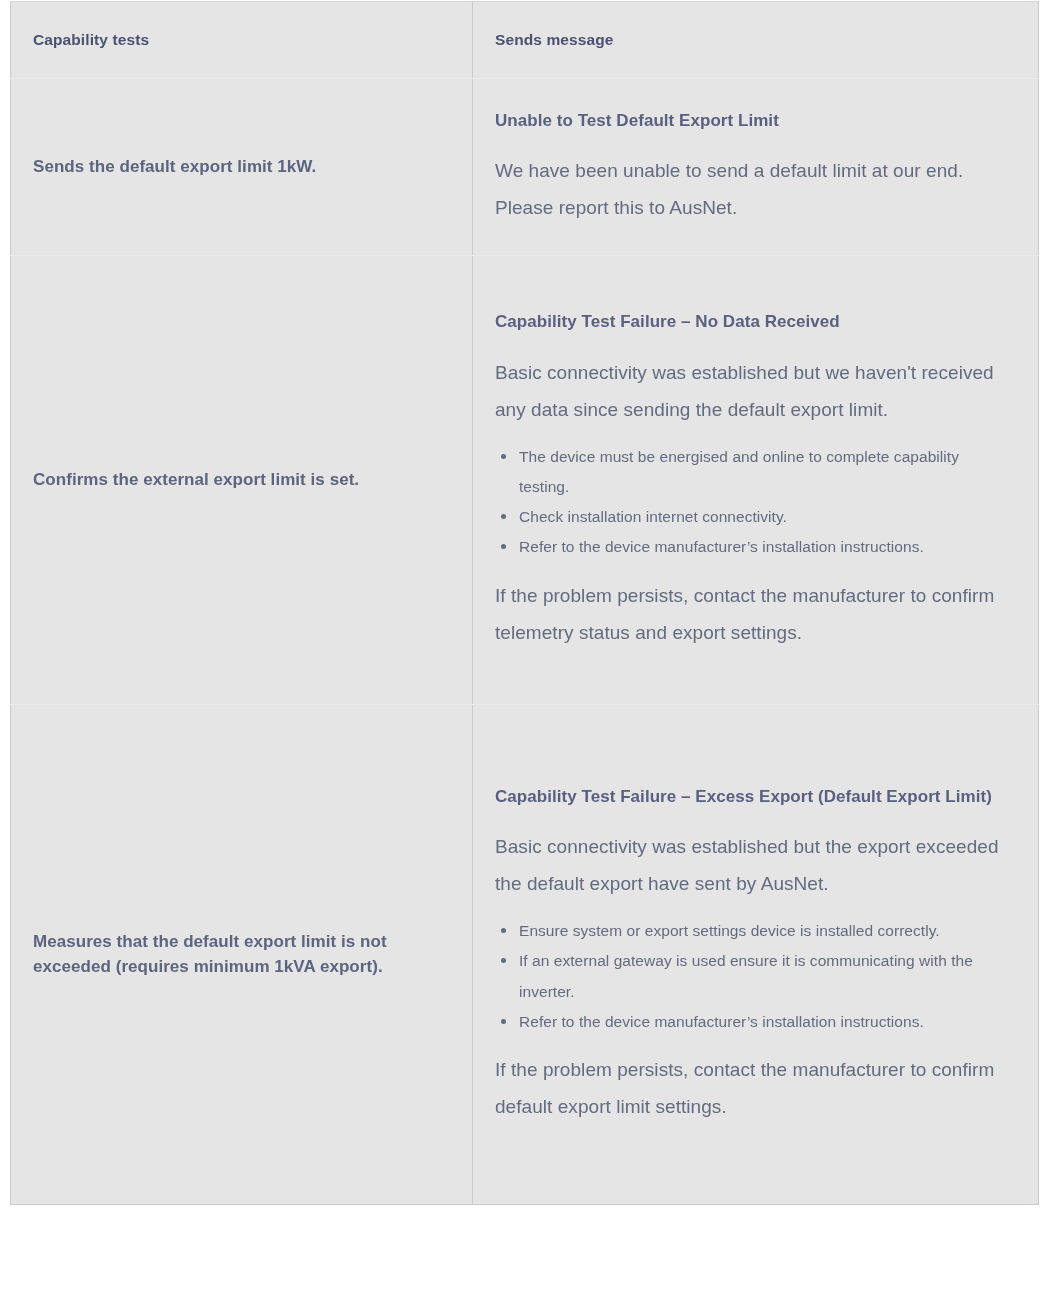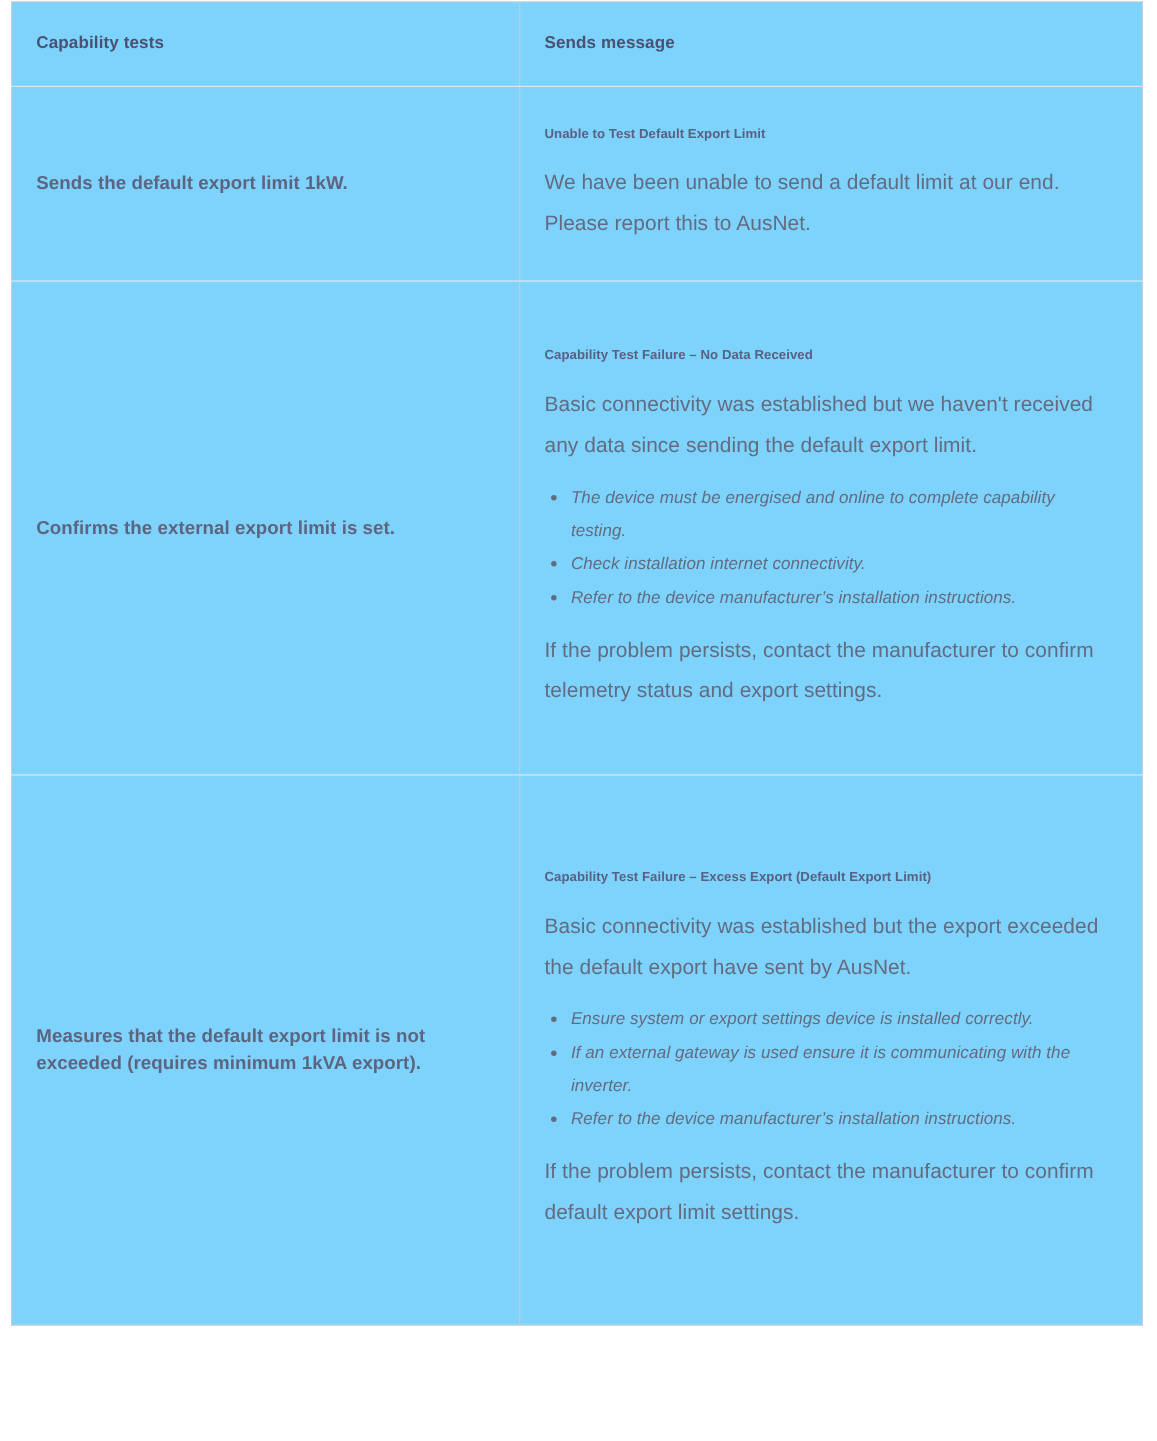--- a/index.html
+++ b/index.html
@@ -19,21 +19,21 @@
     left: 10px;
     top: 1px;
     width: 1028px;
     box-sizing: border-box;
   }
 
   table.cap-table {
     width: 1028px;
     border-collapse: collapse;
     table-layout: fixed;
-    background: #7dd3fc;
+    background: #e5e5e5;
   }
 
   table.cap-table col.c-left  { width: 462px; }
   table.cap-table col.c-right { width: 566px; }
 
   table.cap-table td,
   table.cap-table th {
     vertical-align: middle;
     text-align: left;
     border: 1px solid #d6d8de;
@@ -71,21 +71,21 @@
   .left-label {
     font-size: 17px;
     font-weight: bold;
     color: #5d6480;
     line-height: 1.45;
     letter-spacing: 0.05px;
   }
   .left-label.tight { line-height: 1.6; }
 
   .msg-title {
-    font-size: 12px;
+    font-size: 17px;
     font-weight: bold;
     color: #596081;
     line-height: 1.55;
     letter-spacing: 0.05px;
     margin: 0 0 18px 0;
   }
 
   .msg-p {
     font-size: 19px;
     font-weight: normal;
@@ -102,21 +102,20 @@
     padding: 0;
   }
   ul.msg-list li {
     position: relative;
     font-size: 15.5px;
     color: #636b81;
     line-height: 1.95;
     letter-spacing: 0.05px;
     padding-left: 24px;
     margin: 0;
-    font-style: italic;
   }
   ul.msg-list li::before {
     content: "";
     position: absolute;
     left: 6px;
     top: 12px;
     width: 5px;
     height: 5px;
     border-radius: 50%;
     background: #636b81;

